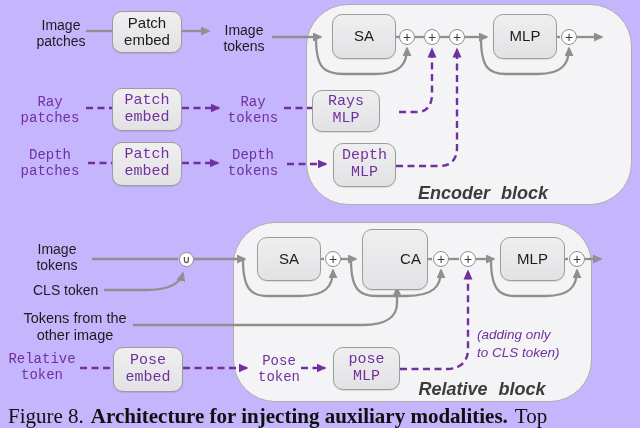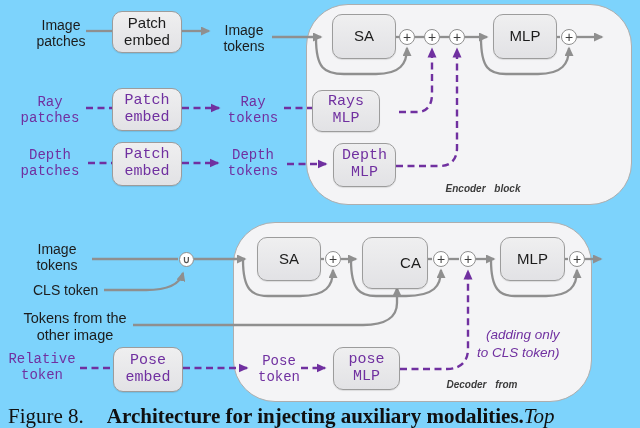--- a/index.html
+++ b/index.html
@@ -1,38 +1,38 @@
 <!DOCTYPE html>
 <html><head>
 <meta charset="utf-8">
 <style>
   html,body{margin:0;padding:0;background:#fff;}
-  .canvas{position:relative;width:640px;height:428px;background:#7dd3fc;overflow:hidden;
+  .canvas{position:relative;width:640px;height:428px;background:#c4b5fd;overflow:hidden;
           font-family:"Liberation Sans",sans-serif;}
   .block{position:absolute;border:1.6px solid #aeaeae;border-radius:42px;background:#f4f4f6;}
   .box{position:absolute;border:1.4px solid #9c9c9c;border-radius:10px;
        background:linear-gradient(180deg,#efeff0 0%,#e2e2e5 100%);
        display:flex;align-items:center;justify-content:center;text-align:center;
        font-size:15px;line-height:1.12;color:#1c1c1c;white-space:pre-line;
        box-shadow:0 1px 1px rgba(0,0,0,.10);box-sizing:border-box;}
   .lbl{position:absolute;text-align:center;font-size:14px;line-height:1.15;color:#1c1c1c;white-space:pre-line;}
   .purple{color:#7030A0;font-family:Liberation Mono, monospace;}
   .circle{position:absolute;width:16px;height:16px;border-radius:50%;background:#fff;
           border:1.6px solid #8f8f8f;color:#3d3d3d;display:flex;align-items:center;justify-content:center;
           font-size:14px;line-height:0;box-sizing:border-box;padding-bottom:1px;}
   .ucircle{position:absolute;width:15px;height:15px;border-radius:50%;background:#fff;
           border:1.5px solid #8f8f8f;color:#555;display:flex;align-items:center;justify-content:center;
           font-size:10px;font-weight:bold;line-height:0;box-sizing:border-box;}
   .block-label{position:absolute;font-weight:bold;font-style:italic;color:#3c3c3c;
-          font-size:10px;text-align:center;word-spacing:6px;}
+          font-size:18px;text-align:center;word-spacing:6px;}
   .note{position:absolute;font-style:italic;color:#7030A0;font-size:13.5px;line-height:1.3;white-space:pre-line;}
   .caption{position:absolute;left:8px;top:404px;width:640px;font-family:"Liberation Serif",serif;
           font-size:21px;color:#101010;white-space:nowrap;line-height:1.15;}
-  .caption .bold{font-weight:bold;margin-left:23px;}
-  .caption .ital{font-style:italic;}
+  .caption .bold{font-weight:bold;margin-left:7px;}
+  .caption .ital{margin-left:7px;}
   svg.wires{position:absolute;left:0;top:0;}
 </style>
 </head>
 <body>
 
 <div class="canvas">
 
   <div class="block" style="left:306px;top:4px;width:324px;height:199px;"></div>
   <div class="block" style="left:233px;top:222px;width:357px;height:178px;"></div>
 
@@ -129,30 +129,30 @@
 tokens</div>
   <div class="lbl" style="left:5px;top:310px;width:140px;font-size:14.5px;">Tokens from the
 other image</div>
   <div class="lbl" style="left:33px;top:282px;width:90px;text-align:left;">CLS token</div>
   <div class="lbl purple" style="left:8px;top:351px;width:68px;">Relative
 token</div>
   <div class="lbl purple" style="left:245px;top:353px;width:68px;">Pose
 token</div>
 
   <div class="box" style="left:257px;top:237px;width:64px;height:44px;">SA</div>
-  <div class="box" style="left:362px;top:237px;width:66px;height:52px;padding-left:31px;">CA</div>
+  <div class="box" style="left:362px;top:229px;width:66px;height:61px;padding-left:31px;">CA</div>
   <div class="box" style="left:500px;top:237px;width:65px;height:44px;">MLP</div>
   <div class="box purple" style="left:113px;top:347px;width:70px;height:45px;">Pose
 embed</div>
   <div class="box purple" style="left:333px;top:347px;width:67px;height:43px;">pose
 MLP</div>
 
-  <div class="note" style="left:477px;top:326px;text-align:right;">(adding only
+  <div class="note" style="left:477px;top:326px;">(adding only
 to CLS token)</div>
-  <div class="block-label" style="left:402px;top:379px;width:160px;">Decoder from</div>
+  <div class="block-label" style="left:402px;top:379px;width:160px;">Relative block</div>
 
   <div class="ucircle" style="left:179px;top:252px;">∪</div>
   <div class="circle" style="left:325px;top:251px;">+</div>
   <div class="circle" style="left:433px;top:251px;">+</div>
   <div class="circle" style="left:460px;top:251px;">+</div>
   <div class="circle" style="left:569px;top:251px;">+</div>
 
   <div class="caption">
     <span>Figure 8.</span><span class="bold">Architecture for injecting auxiliary modalities.</span><span class="ital">Top</span>
   </div>

